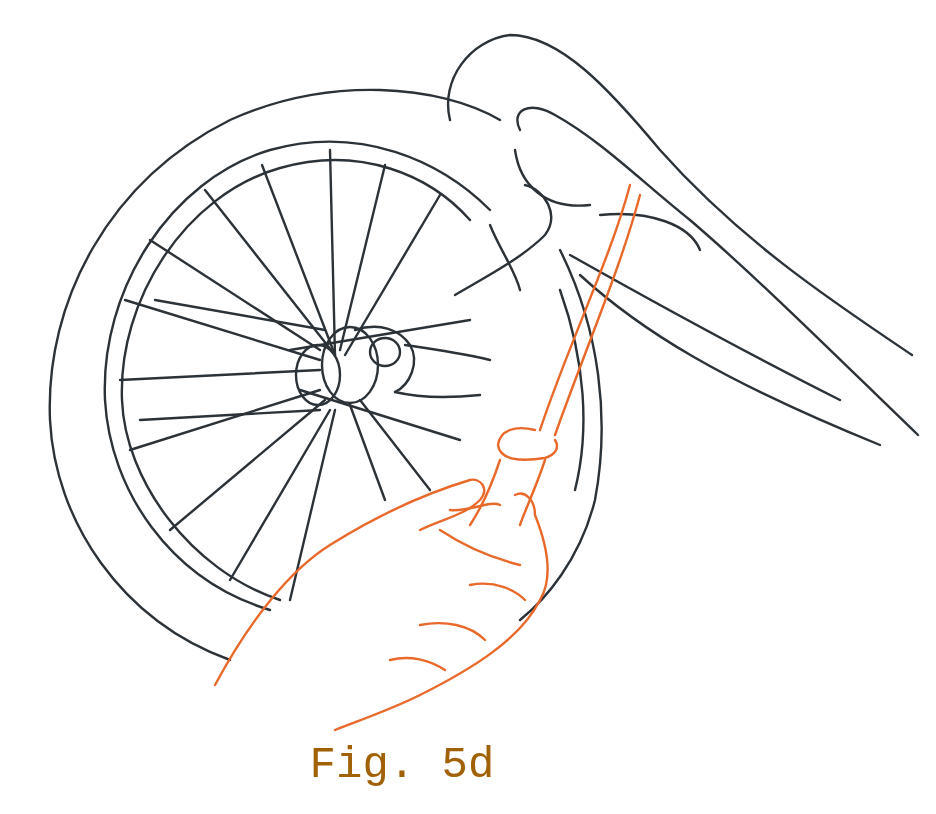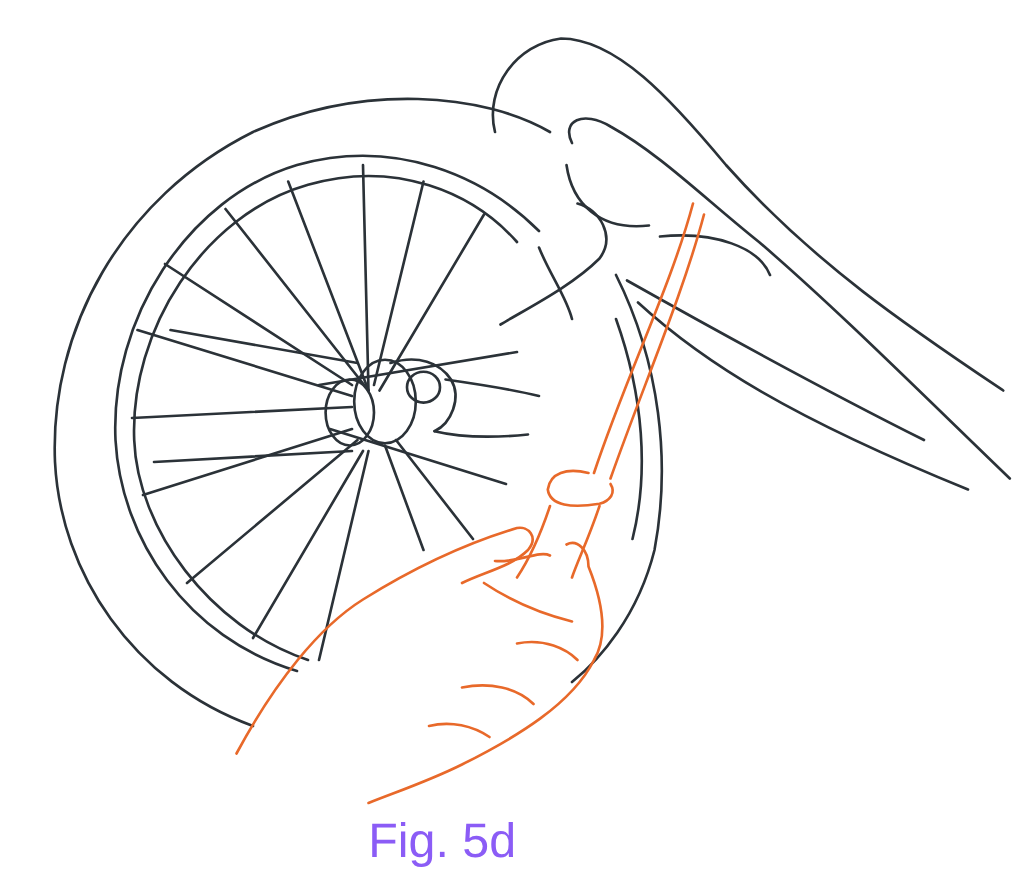--- a/index.html
+++ b/index.html
@@ -1,20 +1,20 @@
 <!DOCTYPE html>
 <html><head>
 <meta charset="utf-8">
 <style>
   html, body { margin:0; padding:0; background:#ffffff; }
   body { width:936px; height:814px; position:relative; overflow:hidden; font-family:"Liberation Sans", sans-serif; }
   #figure { position:absolute; left:0; top:0; width:936px; height:814px; }
   .dk { fill:none; stroke:#2b3238; stroke-width:2.4; stroke-linecap:round; stroke-linejoin:round; }
   .or { fill:none; stroke:#e8692a; stroke-width:2.4; stroke-linecap:round; stroke-linejoin:round; }
-  .caption { position:absolute; left:0; width:804px; top:740px; text-align:center; font-size:44px; color:#8b5cf6; }
+  .caption { position:absolute; left:0; width:804px; top:740px; text-align:center; font-size:44px; color:#a16207;font-family:Liberation Mono, monospace; }
 </style>
 </head>
 <body>
 
 <svg id="figure" viewBox="0 0 936 814" xmlns="http://www.w3.org/2000/svg">
   <g>
 
     <path class="dk" d="M230 660 C120 620 55 520 50 420 C45 300 110 180 230 120 C330 75 440 85 500 120"></path>
     <path class="dk" d="M560 250 C600 330 610 420 595 500 C580 560 545 600 520 620"></path>
 

